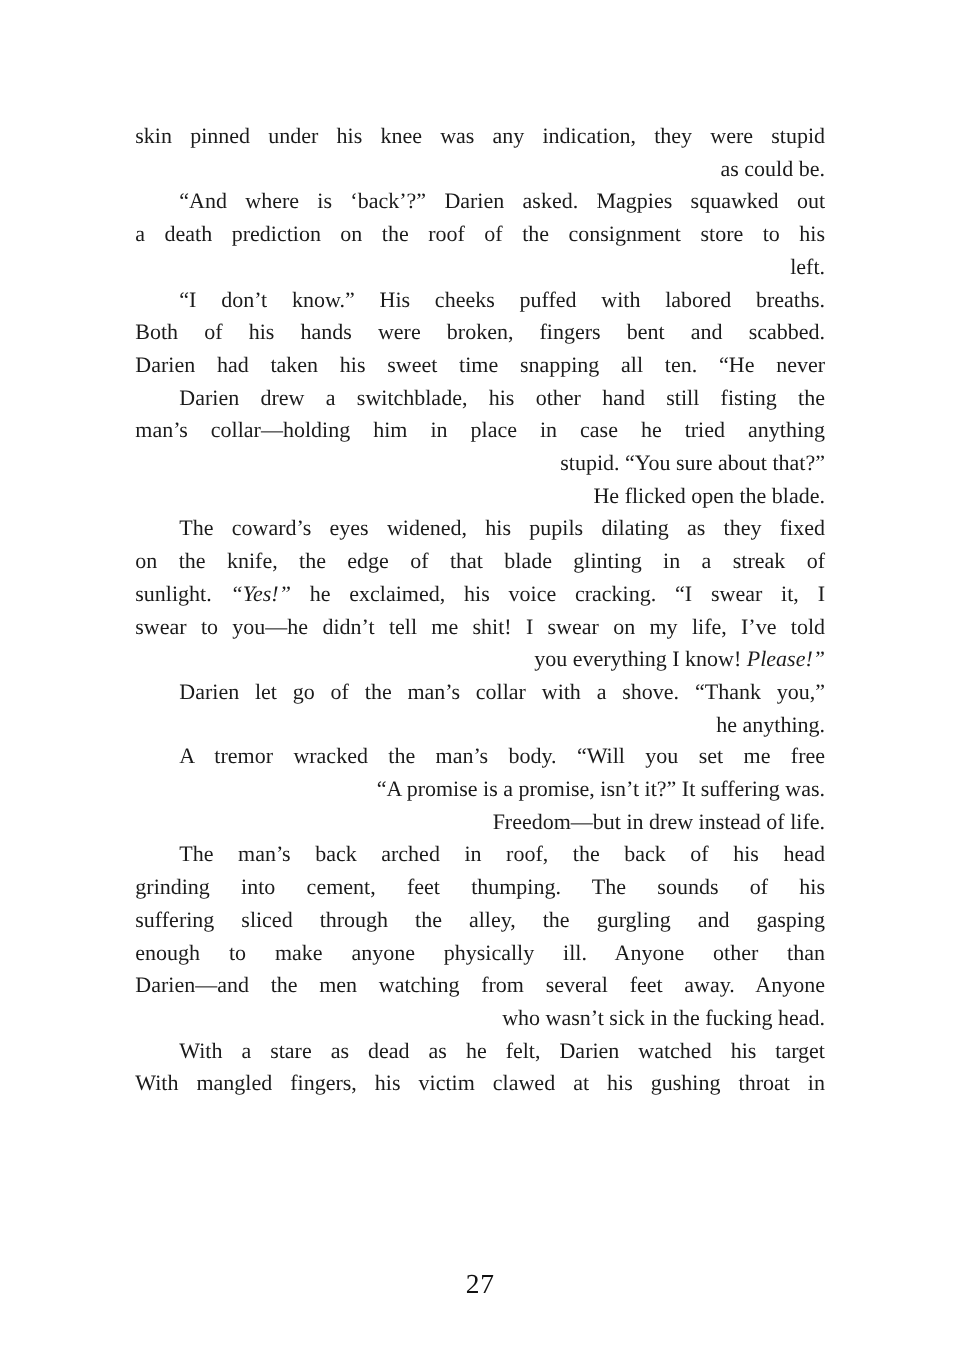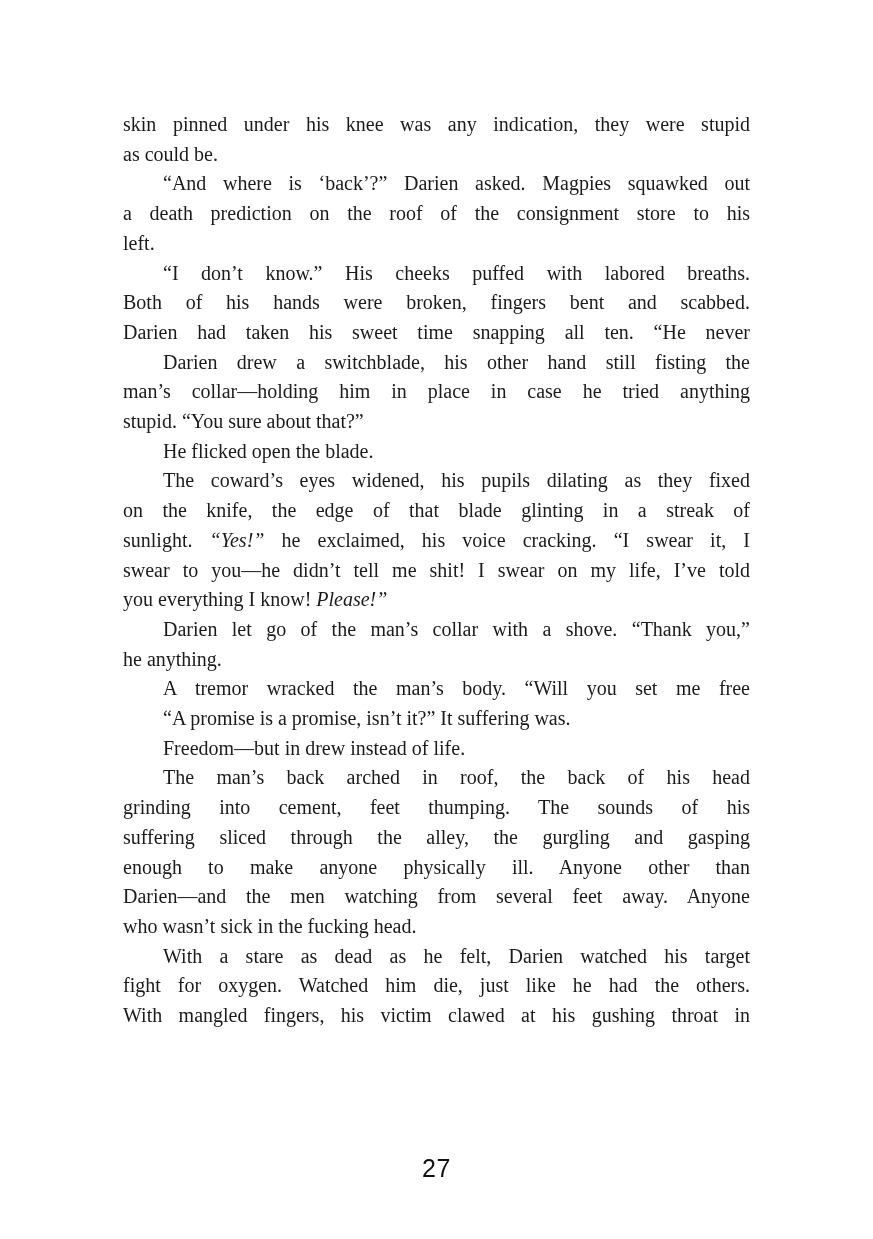--- a/index.html
+++ b/index.html
@@ -18,42 +18,42 @@
   .text-block {
     position: absolute;
     left: 123px;
     top: 110px;
     width: 627px;
     font-size: 20px;
     line-height: 29.7px;
     color: #1b1b1b;
   }
   .line {
-    text-align: left;
+    text-align: right;
     white-space: normal;
   }
   .line.fill {
     text-align: justify;
     text-align-last: justify;
   }
   .line.indent {
     text-indent: 40px;
   }
   .line em {
     font-style: italic;
   }
   .page-footer {
     position: absolute;
     left: 0; right: 0;
     top: 1154px;
     height: 34px;
     text-align: center;
   }
   .page-number {
-    font-family: Liberation Sans, sans-serif;
+    font-family: Liberation Serif, serif;
     font-size: 25px;
     color: #111111;
     letter-spacing: 0.5px;
   }
 </style>
 </head>
 <body>
 
 <div class="book-page">
   <main class="text-block">
@@ -79,19 +79,18 @@
       <div class="line fill indent"><span>A tremor wracked the man’s body. “Will you set me free</span></div>
       <div class="line indent"><span>“A promise is a promise, isn’t it?” It suffering was.</span></div>
       <div class="line indent"><span>Freedom—but in drew instead of life.</span></div>
       <div class="line fill indent"><span>The man’s back arched in roof, the back of his head</span></div>
       <div class="line fill"><span>grinding into cement, feet thumping. The sounds of his</span></div>
       <div class="line fill"><span>suffering sliced through the alley, the gurgling and gasping</span></div>
       <div class="line fill"><span>enough to make anyone physically ill. Anyone other than</span></div>
       <div class="line fill"><span>Darien—and the men watching from several feet away. Anyone</span></div>
       <div class="line"><span>who wasn’t sick in the fucking head.</span></div>
       <div class="line fill indent"><span>With a stare as dead as he felt, Darien watched his target</span></div>
-      <div class="line fill"><span>fight for oxygen. Watched him die, just like he had the others.</span></div>
       <div class="line fill"><span>With mangled fingers, his victim clawed at his gushing throat in</span></div>
     </main>
   <footer class="page-footer">
     <span class="page-number">27</span>
   </footer>
 </div>
 
 </body></html>

